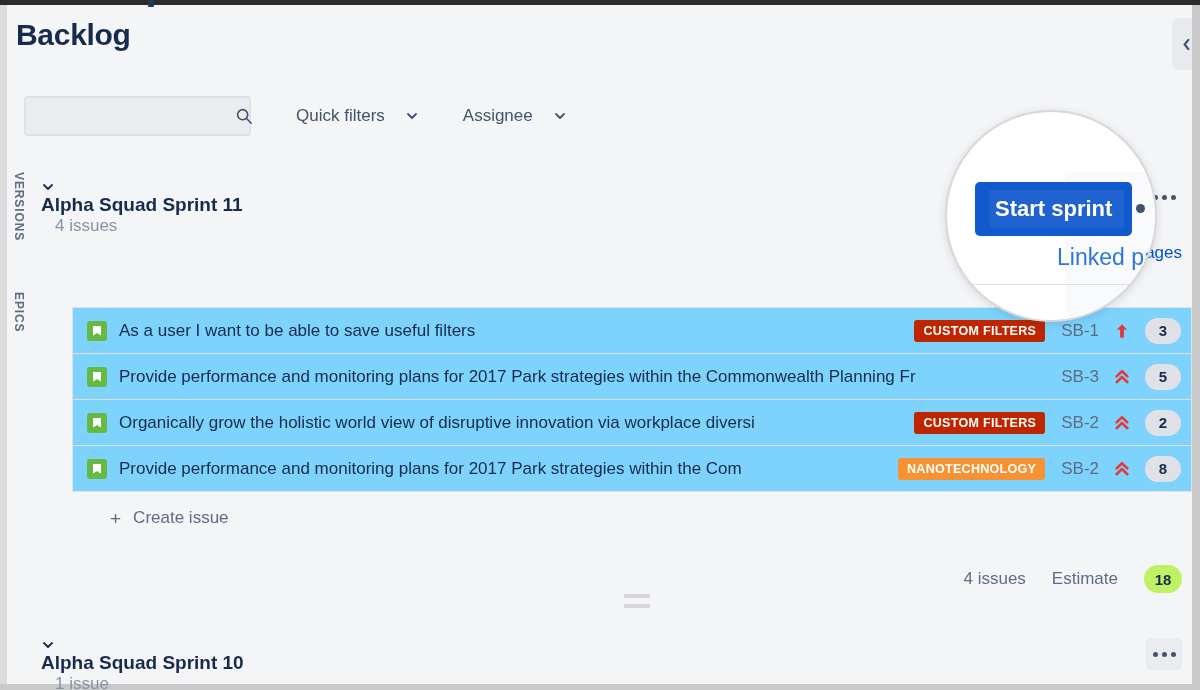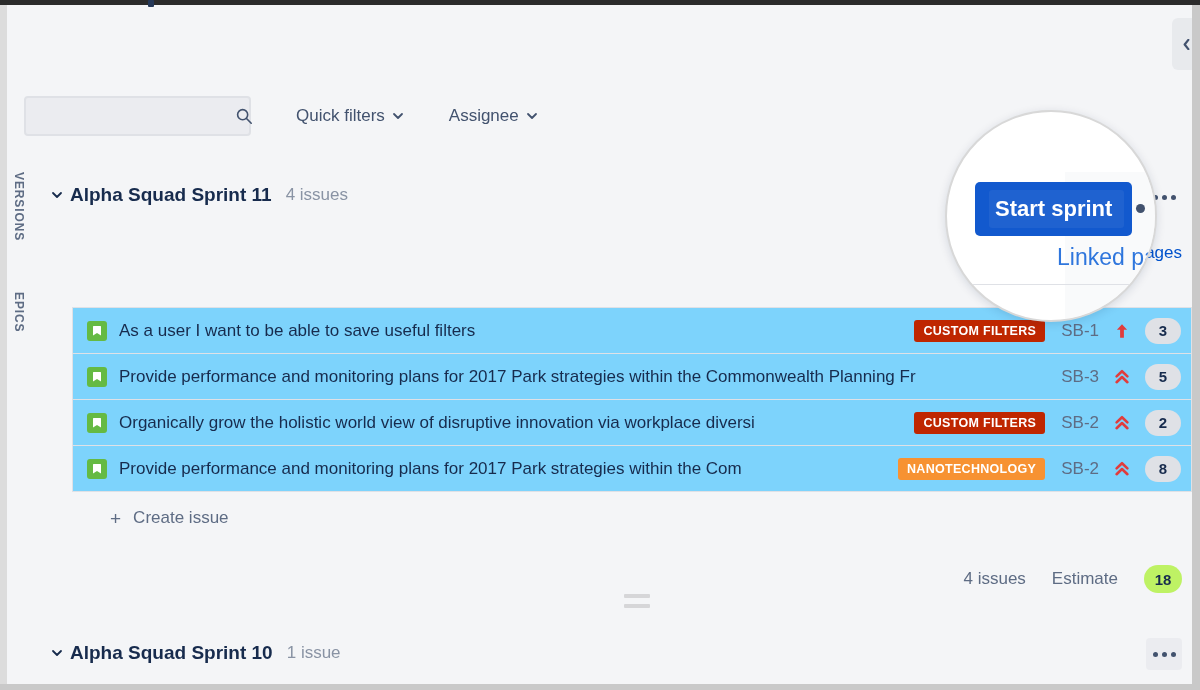--- a/index.html
+++ b/index.html
@@ -97,21 +97,21 @@
   }
   .search-icon {
     width: 18px; height: 18px;
     flex: 0 0 auto;
     color: #42526e;
   }
 
   .filter-btn {
     display: flex;
     align-items: center;
-    gap: 7px;
+    gap: 21px;
     margin-left: 45px;
     font-size: 17px;
     color: #42526e;
     cursor: pointer;
   }
   .filter-btn .chev {
     width: 12px; height: 12px;
     color: #42526e;
   }
 
@@ -125,24 +125,25 @@
     color: #5e6c84;
     writing-mode: vertical-rl;
     text-orientation: mixed;
   }
   .side-versions { top: 172px; }
   .side-epics { top: 292px; }
 
   
   .sprint-header {
     position: absolute;
-    left: 50px;
-    display: flex;
-    align-items: center;
+    left: 41px;
+    display: flex;
+    align-items: flex-start;
     height: 30px;
+    flex-direction: column;
   }
   .sprint-h-11 { top: 180px; }
   .sprint-h-10 { top: 638px; }
 
   .caret {
     width: 14px; height: 14px;
     color: #172b4d;
     margin-right: 6px;
     flex: 0 0 auto;
   }
@@ -462,20 +463,21 @@
 <body>
 
 <div id="app">
 
   <div class="top-strip"></div>
   <div class="top-fragment"></div>
   <div class="left-rail"></div>
   <div class="right-edge"></div>
   <div class="bottom-edge"></div>
 
+  <div class="page-title">Backlog</div>
 
   <div class="collapse-panel">
     <svg viewBox="0 0 8 12" fill="none">
       <path d="M6 1L2 6l4 5" stroke="currentColor" stroke-width="2.4" stroke-linecap="round" stroke-linejoin="round"></path>
     </svg>
   </div>
 
   <div class="toolbar">
     <div class="search-box">
       <input type="text" value="" placeholder="" style="">

